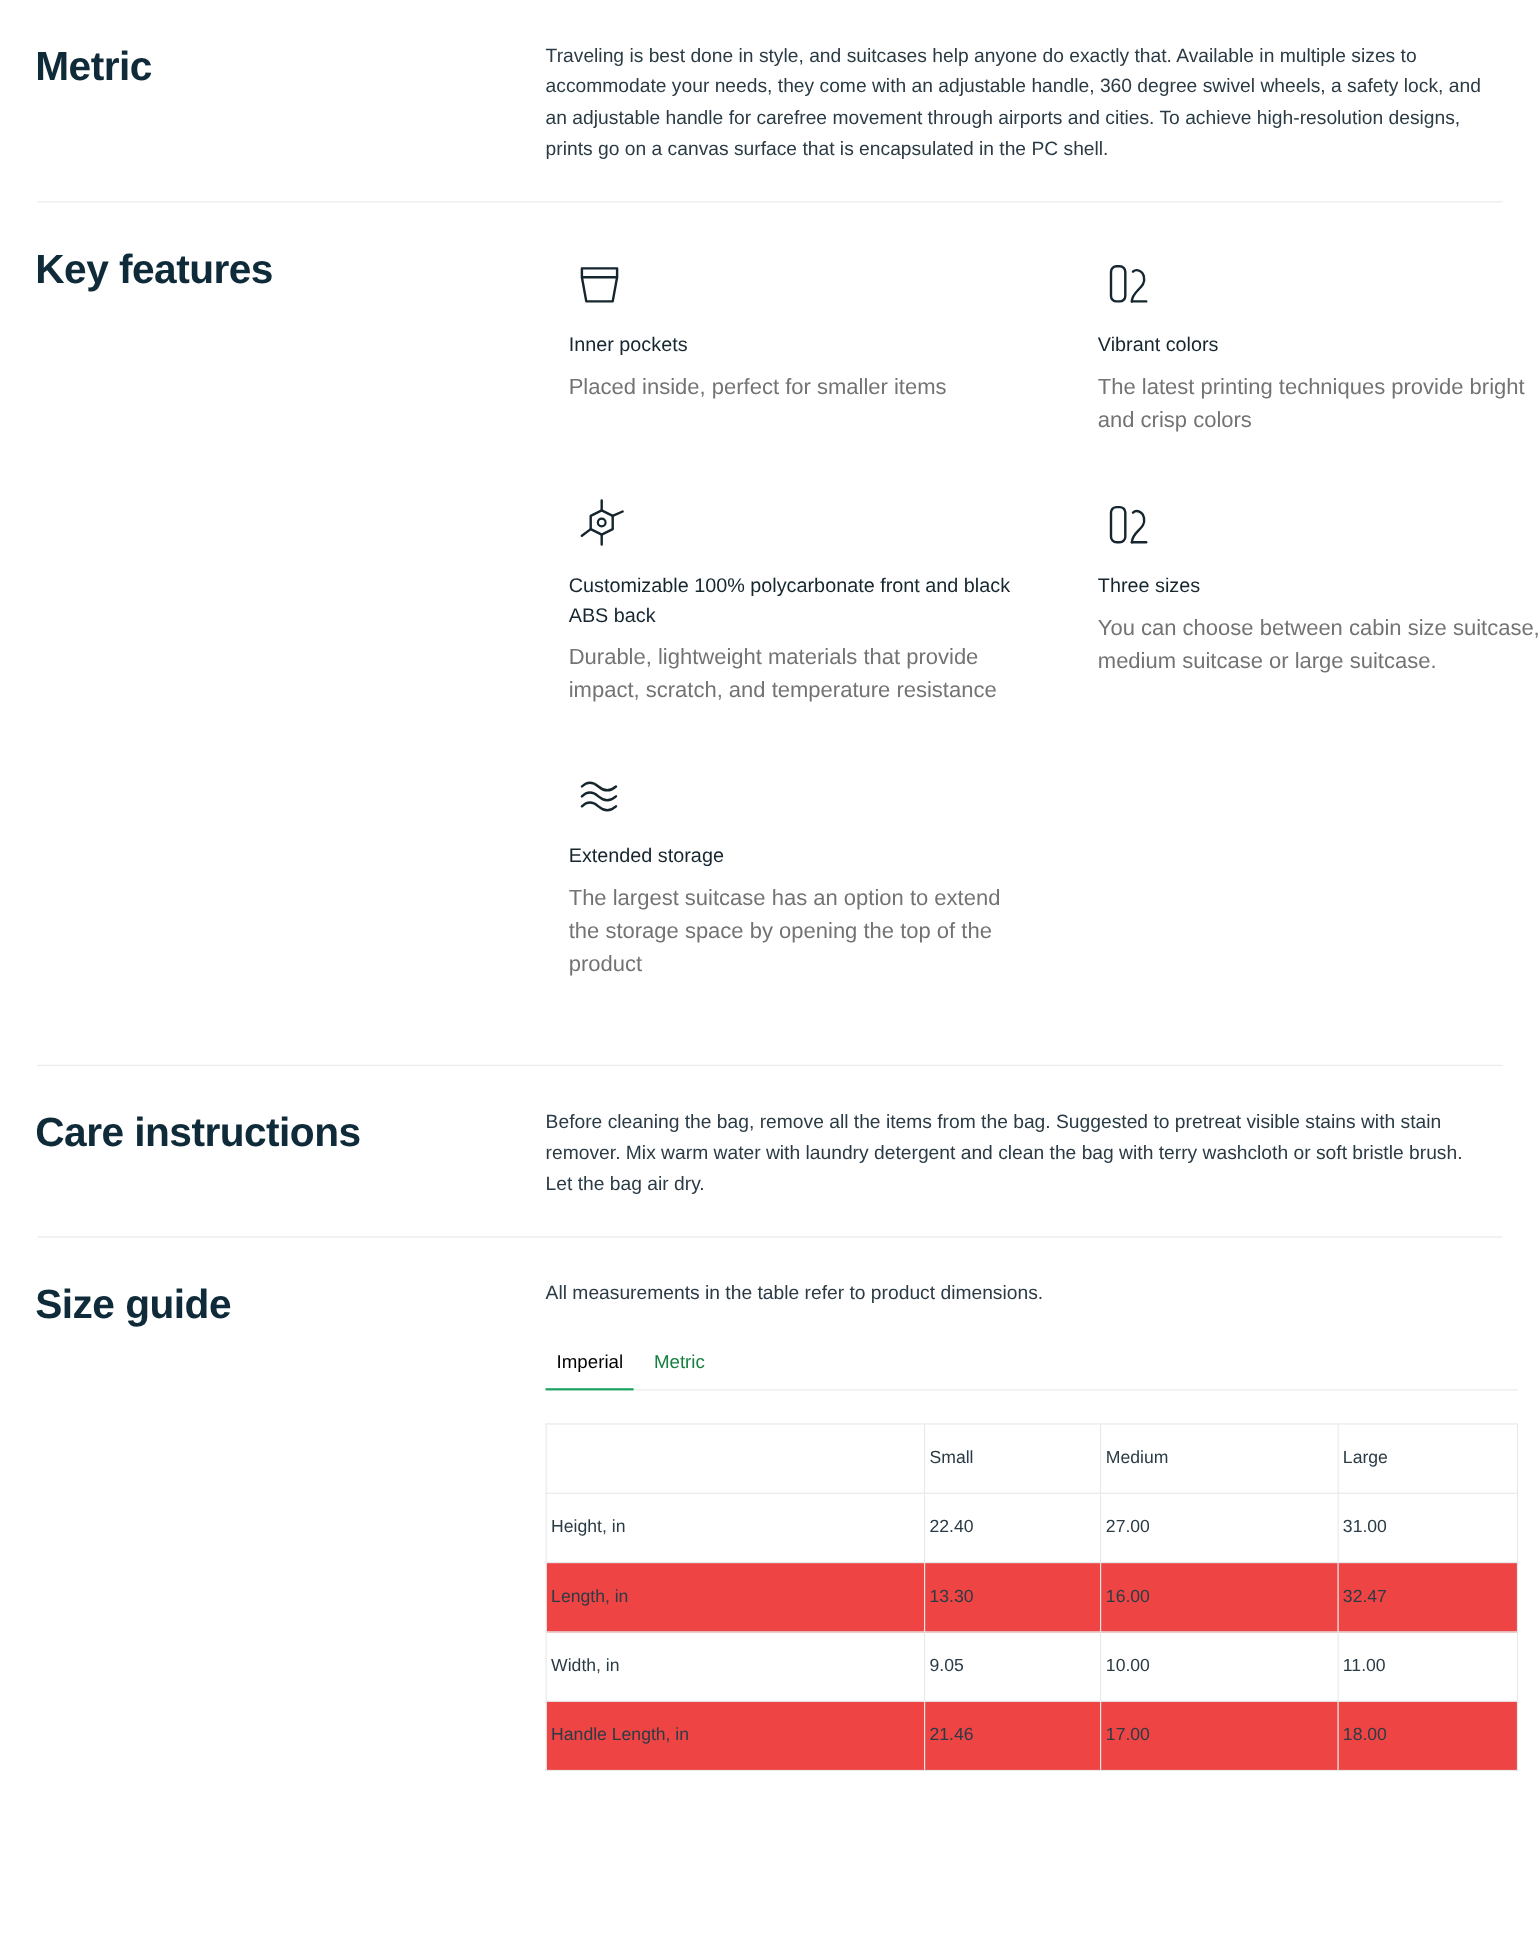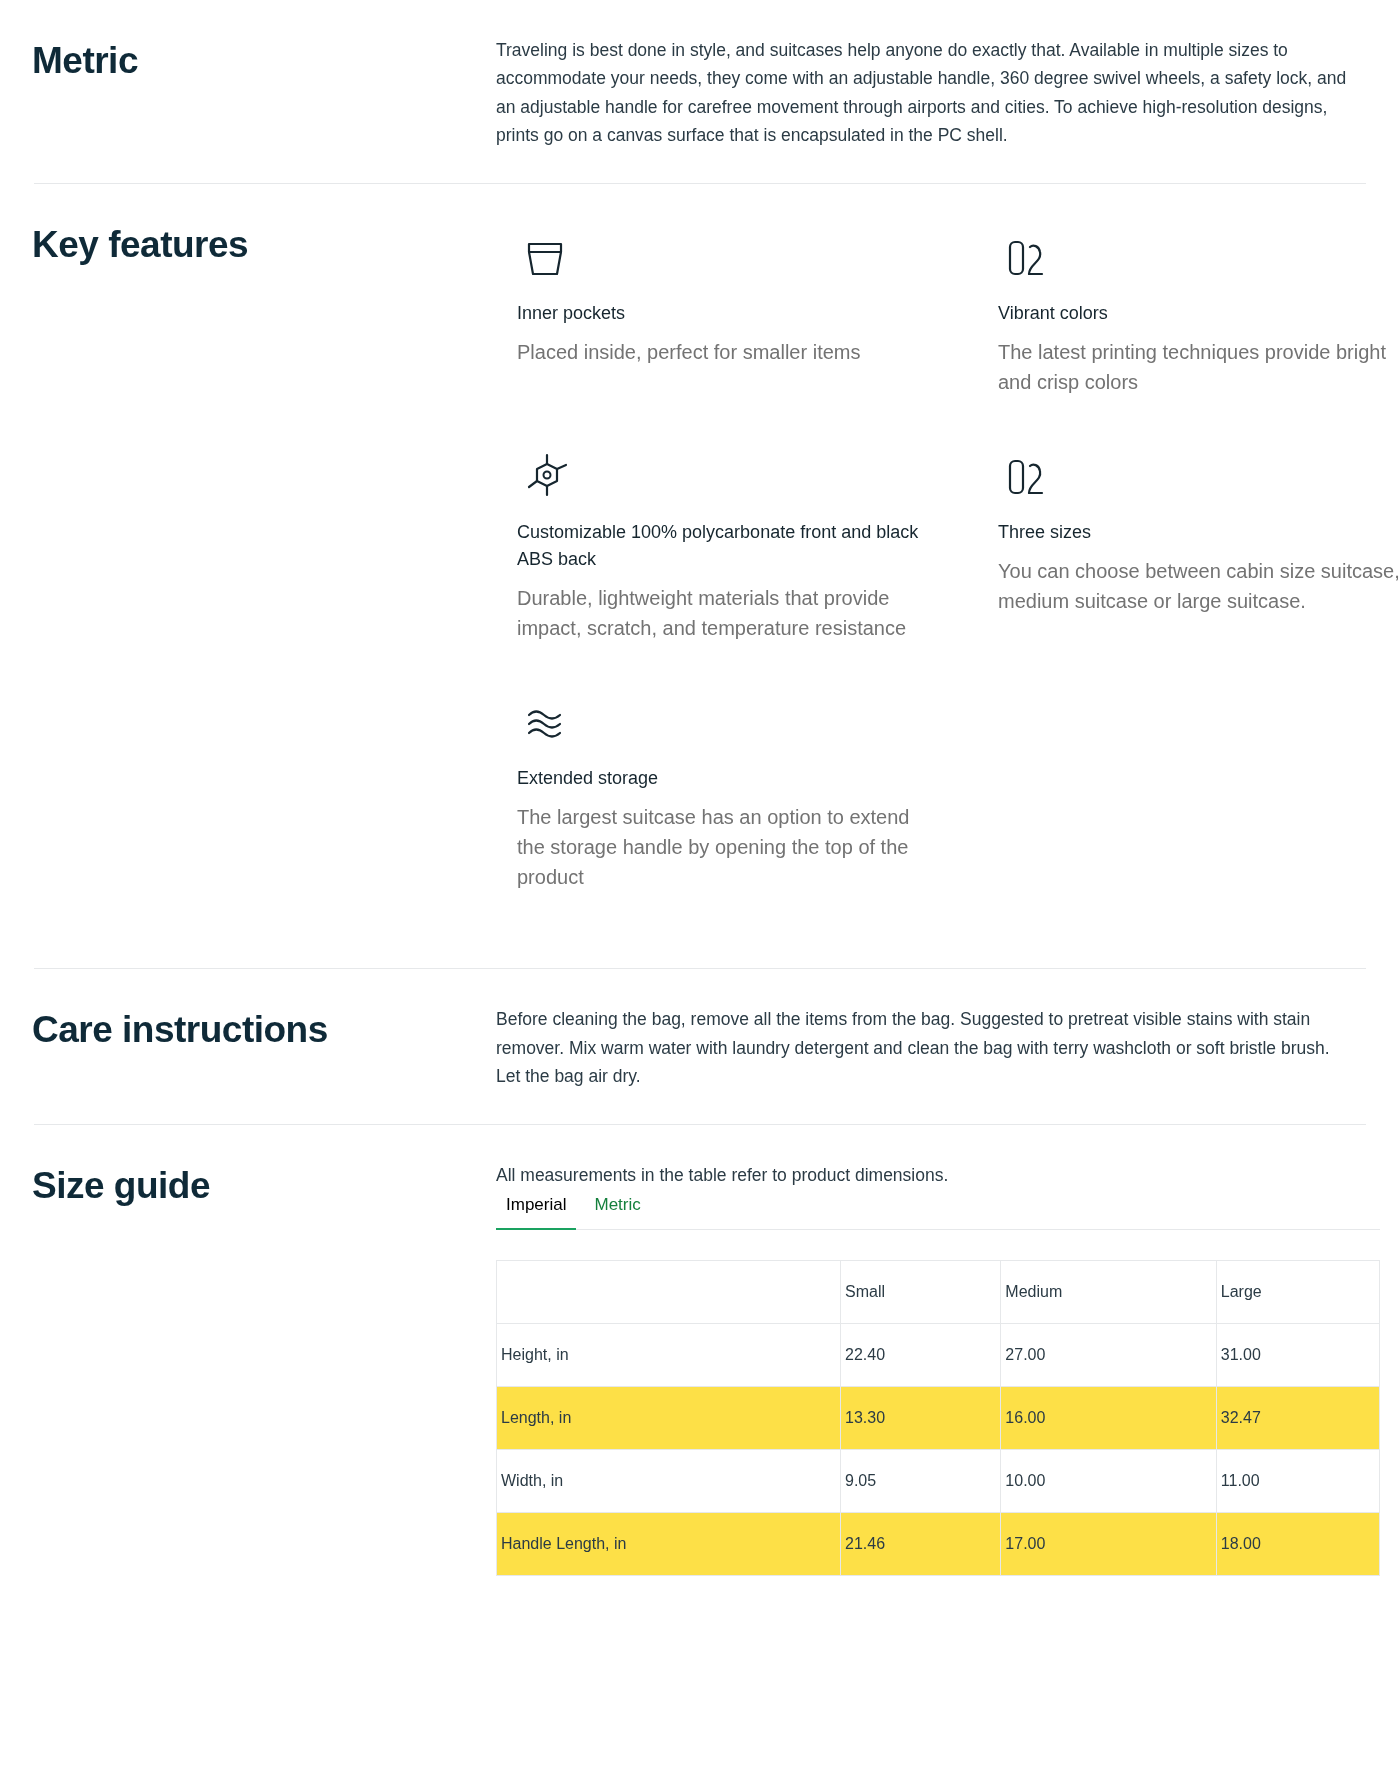--- a/index.html
+++ b/index.html
@@ -78,20 +78,21 @@
     line-height: 1.5;
     color: #737373;
     max-width: 410px;
   }
 
   
   .sizeguide-intro {
     font-size: 17.5px;
     line-height: 1.6;
     color: #2b3b45;
+    margin-bottom: 34px;
   }
   .tabs {
     display: flex;
     gap: 8px;
     border-bottom: 1px solid #e6e8ea;
     width: 884px;
     margin-bottom: 0;
   }
   .tab {
     font-size: 17px;
@@ -116,21 +117,21 @@
     text-align: left;
     padding: 22px 4px;
     border: 1px solid #e6e8ea;
     color: #2b3b45;
     font-weight: normal;
   }
   table.size-table th {
     color: #2b3b45;
   }
   table.size-table tbody tr.alt td {
-    background: #fde047;
+    background: #ef4444;
   }
   table.size-table td.rowhead {
     width: 344px;
   }
   svg { display: block; }
 </style>
 </head>
 <body>
 
 <div class="page">
@@ -198,21 +199,21 @@
 
         <div class="feature">
           <div class="feature-icon">
             <svg width="56" height="52" viewBox="0 0 56 52">
               <path d="M12 20 Q19 13 27 20 Q35 27 43 20" fill="none" stroke="#16262f" stroke-width="2.2" stroke-linecap="round"></path>
               <path d="M12 29 Q19 22 27 29 Q35 36 43 29" fill="none" stroke="#16262f" stroke-width="2.2" stroke-linecap="round"></path>
               <path d="M12 38 Q19 31 27 38 Q35 45 43 38" fill="none" stroke="#16262f" stroke-width="2.2" stroke-linecap="round"></path>
             </svg>
           </div>
           <div class="feature-title">Extended storage</div>
-          <div class="feature-desc">The largest suitcase has an option to extend the storage handle by opening the top of the product</div>
+          <div class="feature-desc">The largest suitcase has an option to extend the storage space by opening the top of the product</div>
         </div>
 
       </div>
     </div>
   </div>
 
   <div class="section-divider"></div>
 
   <div class="section">
     <div class="section-title">Care instructions</div>

